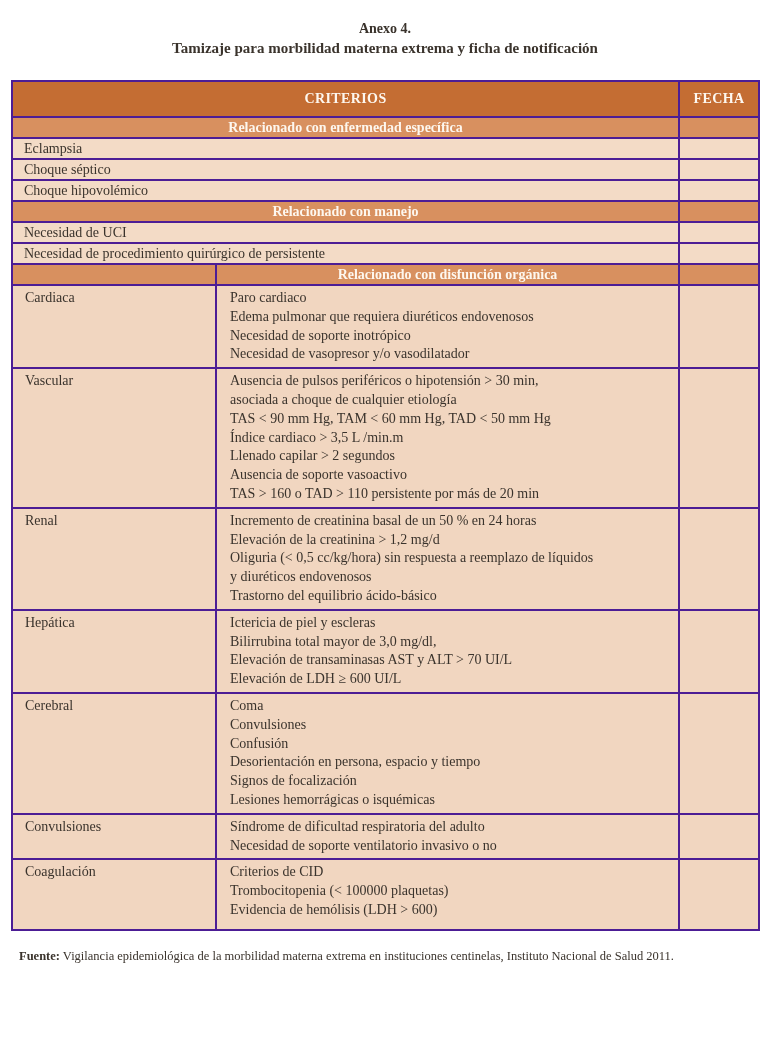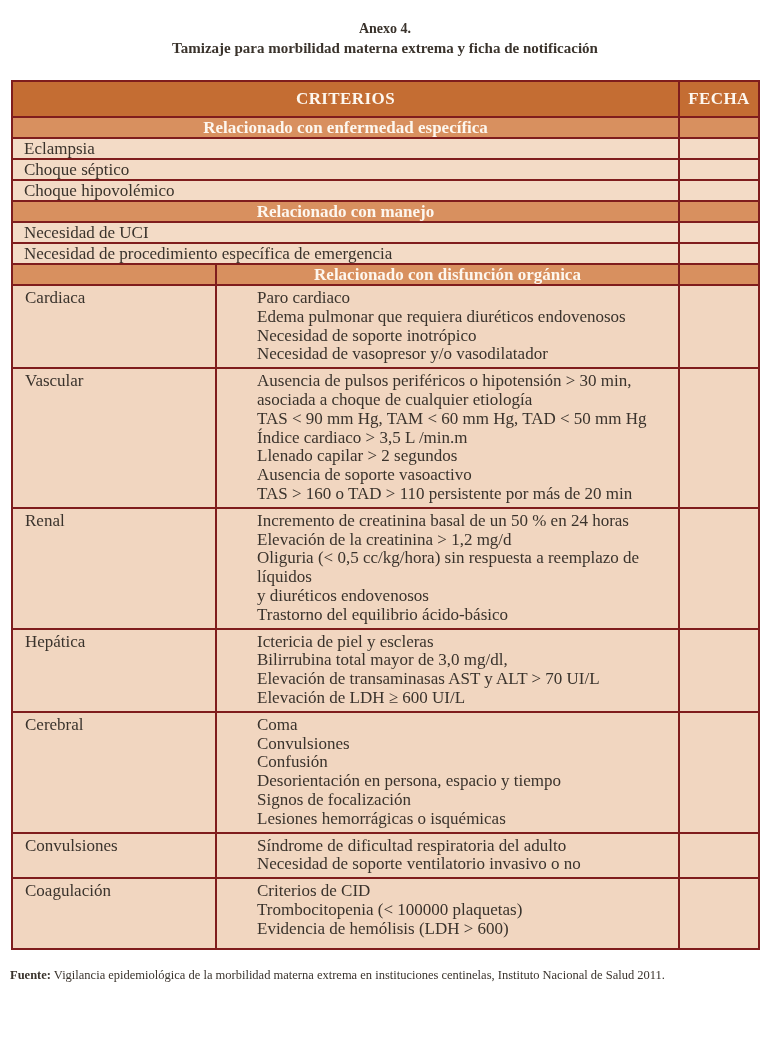--- a/index.html
+++ b/index.html
@@ -19,21 +19,21 @@
   table.criteria-table {
     border-collapse: collapse;
     table-layout: fixed;
     width: 747px;
     margin: 21px 12px 0 11px;
   }
   col.c1 { width: 204px; }
   col.c2 { width: 463px; }
   col.c3 { width: 80px; }
 
-  td, th { border: 2px solid #7f1d1d; font-size: 17px; padding: 0; vertical-align: top; }
+  td, th { border: 2px solid #4c1d95; font-size: 14px; padding: 0; vertical-align: top; }
 
   tr.main-header th {
     background: var(--header-bg, #C46D33);
     color: var(--header-text, #FDF8F0);
     height: 34px;
     font-weight: bold;
     letter-spacing: 0.4px;
     text-align: center;
     vertical-align: middle;
   }
@@ -52,25 +52,25 @@
     background: var(--row-bg, #F3DBC6);
     height: 19px;
     line-height: 19px;
     vertical-align: middle;
   }
   tr.simple-row td.item-cell { padding: 0 0 0 11px; }
 
   tr.organ-row td { background: var(--organ-row-bg, #F1D6C0); }
   td.organ-cell { padding: 3px 8px 3px 12px; line-height: 18.8px; }
   td.criteria-cell { padding: 3px 10px 3px 13px; }
-  td.criteria-cell .line { line-height: 18.8px; margin-left: 27px; }
+  td.criteria-cell .line { line-height: 18.8px; }
   tr.organ-row:last-child td { padding-bottom: 9px; }
 
   .source-note {
-    margin: 17px 10px 0 10px;
+    margin: 17px 10px 0 19px;
     font-size: 12.5px;
     line-height: 16px;
   }
   .source-note .src-label { font-weight: bold; }
 </style>
 </head>
 <body>
 
 <div class="page">
 
@@ -111,21 +111,21 @@
 
     <tr>
       <td colspan="2" class="section-cell">Relacionado con manejo</td>
       <td class="section-cell"></td>
     </tr>
     <tr class="simple-row">
       <td colspan="2" class="item-cell">Necesidad de UCI</td>
       <td></td>
     </tr>
     <tr class="simple-row">
-      <td colspan="2" class="item-cell">Necesidad de procedimiento específica de emergencia</td>
+      <td colspan="2" class="item-cell">Necesidad de procedimiento quirúrgico de persistente</td>
       <td></td>
     </tr>
 
     <tr>
       <td class="section-cell"></td>
       <td class="section-cell">Relacionado con disfunción orgánica</td>
       <td class="section-cell"></td>
     </tr>
 
     <tr class="organ-row">

